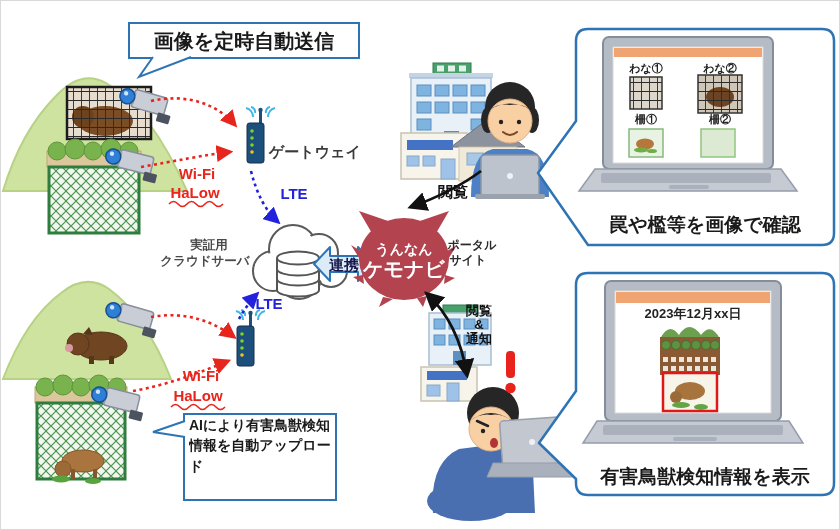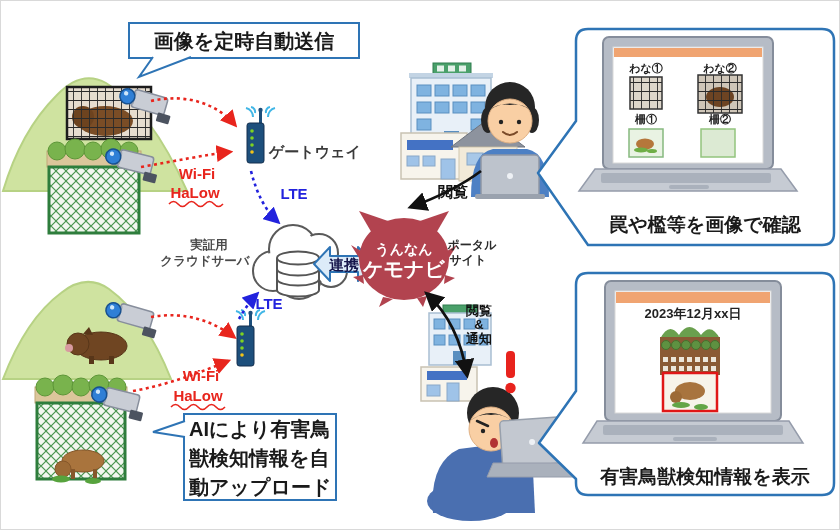--- a/index.html
+++ b/index.html
@@ -3,21 +3,21 @@
 <meta charset="utf-8">
 <style>
   html,body{margin:0;padding:0;background:#fff;}
   body{font-family:"Liberation Sans",sans-serif;}
   #canvas{position:relative;width:840px;height:530px;background:#ffffff;border:1px solid #d9d9d9;box-sizing:border-box;overflow:hidden;}
   svg{position:absolute;left:0;top:0;}
   text{font-family:"Liberation Sans",sans-serif;}
   .cjk{font-weight:600;fill:#1a1a1a;}
   .redtxt{font-weight:bold;fill:#e8251d;}
   .bluetxt{font-weight:bold;fill:#2222dd;}
-  .ai-box-text{font-size:20px;line-height:1.45;color:#1a1a1a;font-weight:600;
+  .ai-box-text{font-size:14px;line-height:1.45;color:#1a1a1a;font-weight:600;
     font-family:"Liberation Sans",sans-serif;}
 </style>
 </head>
 <body>
 
 <div id="canvas">
 <svg width="840" height="530" viewBox="0 0 840 530">
   <defs>
     <marker id="mRed" viewBox="0 0 10 10" refX="8" refY="5" markerWidth="6.5" markerHeight="6.5" orient="auto-start-reverse">
       <path d="M0,0 L10,5 L0,10 Z" fill="#e8251d"></path>

